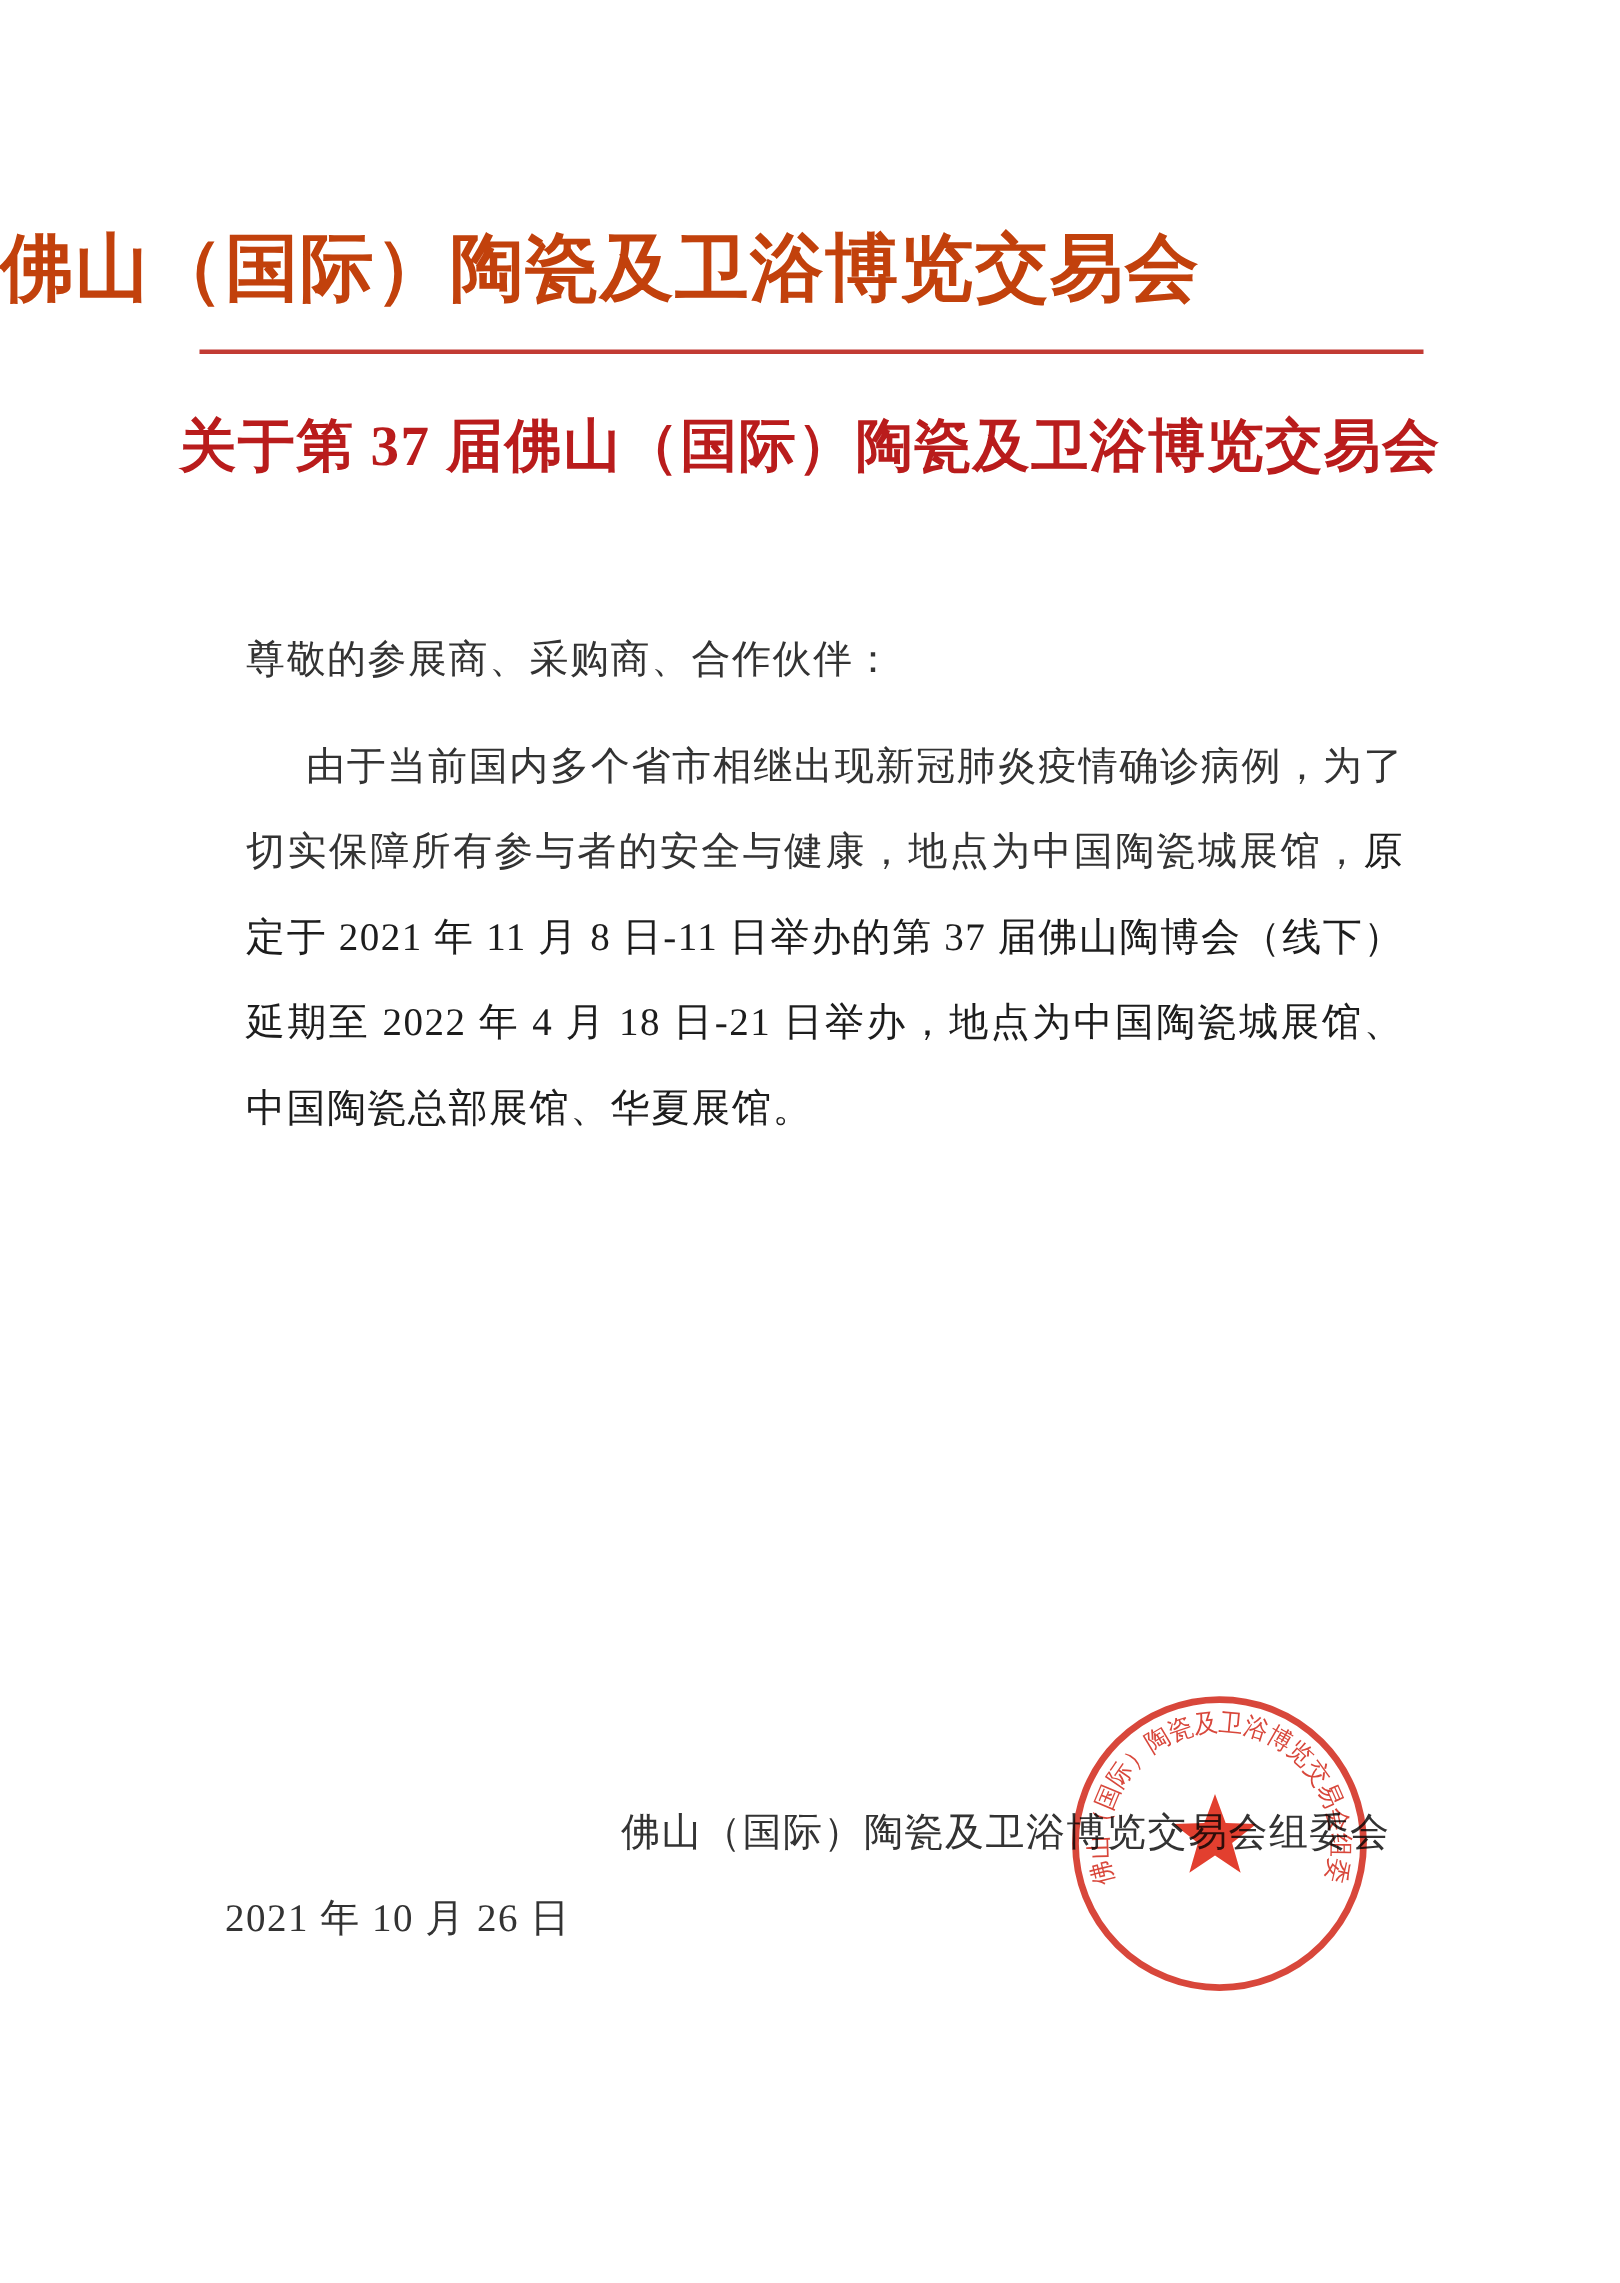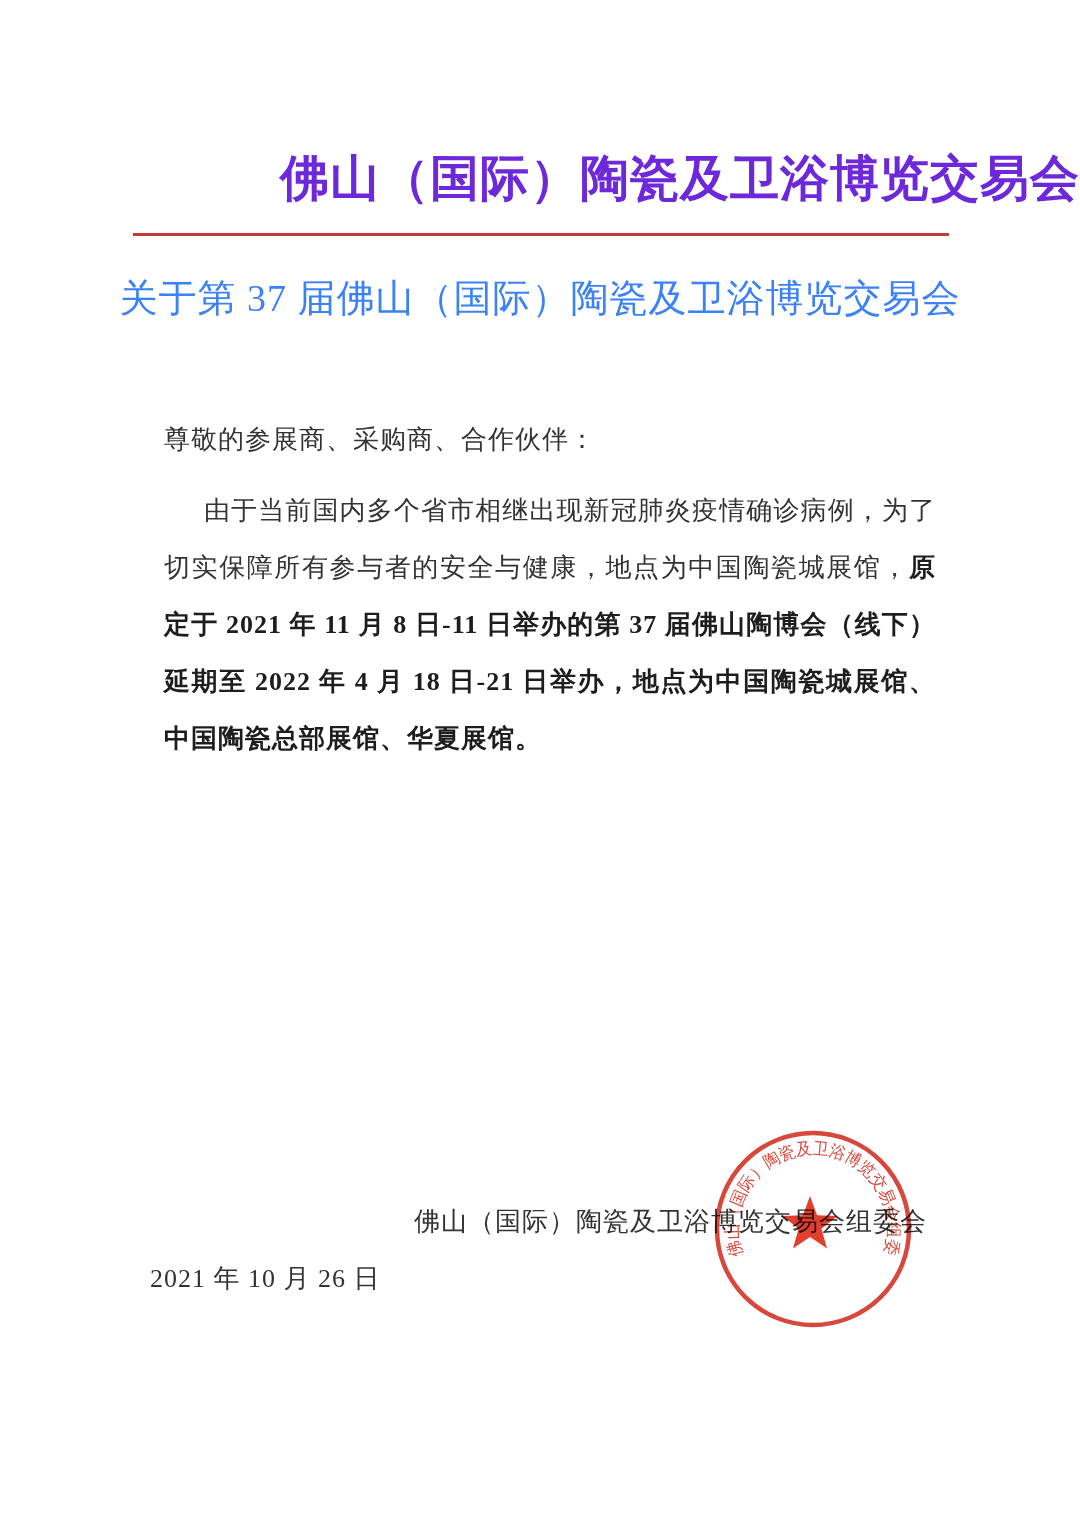--- a/index.html
+++ b/index.html
@@ -10,62 +10,62 @@
     background: #ffffff;
     overflow: hidden;
     font-family: "Liberation Serif", "DejaVu Serif", serif;
     color: #2b2b2b;
   }
   .letterhead {
     position: absolute;
     top: 146px;
     left: 0;
     width: 100%;
-    text-align: right;
+    text-align: left;
     font-size: 49px;
     font-weight: bold;
     letter-spacing: 1px;
-    color: #6d28d9;
+    color: #c2410c;
     white-space: nowrap;
   }
   .letterhead-rule {
     position: absolute;
     top: 233px;
     left: 133px;
     width: 816px;
     height: 3px;
     background: #c23b34;
   }
   .doc-title {
     position: absolute;
     top: 272px;
     left: 0;
     width: 100%;
     text-align: center;
     font-size: 38px;
-    font-weight: normal;
+    font-weight: bold;
     line-height: 52px;
     letter-spacing: 1px;
-    color: #3b82f6;
+    color: #b91c1c;
   }
   .body-text {
     position: absolute;
     top: 397px;
     left: 150px;
     width: 800px;
     font-size: 26px;
     line-height: 57px;
     letter-spacing: 1px;
     text-align: justify;
     text-align-last: left;
     color: #333333;
   }
   .body-text p { margin: 14px; padding: 0; }
   .para { text-indent: 40px; }
-  .para b { font-weight: bold; color: #1d1d1d; }
+  .para b { font-weight: normal; color: #1d1d1d; }
   .signature {
     position: absolute;
     top: 1193px;
     left: 150px;
     width: 800px;
     font-size: 26px;
     line-height: 57px;
     letter-spacing: 1px;
     color: #333333;
   }

